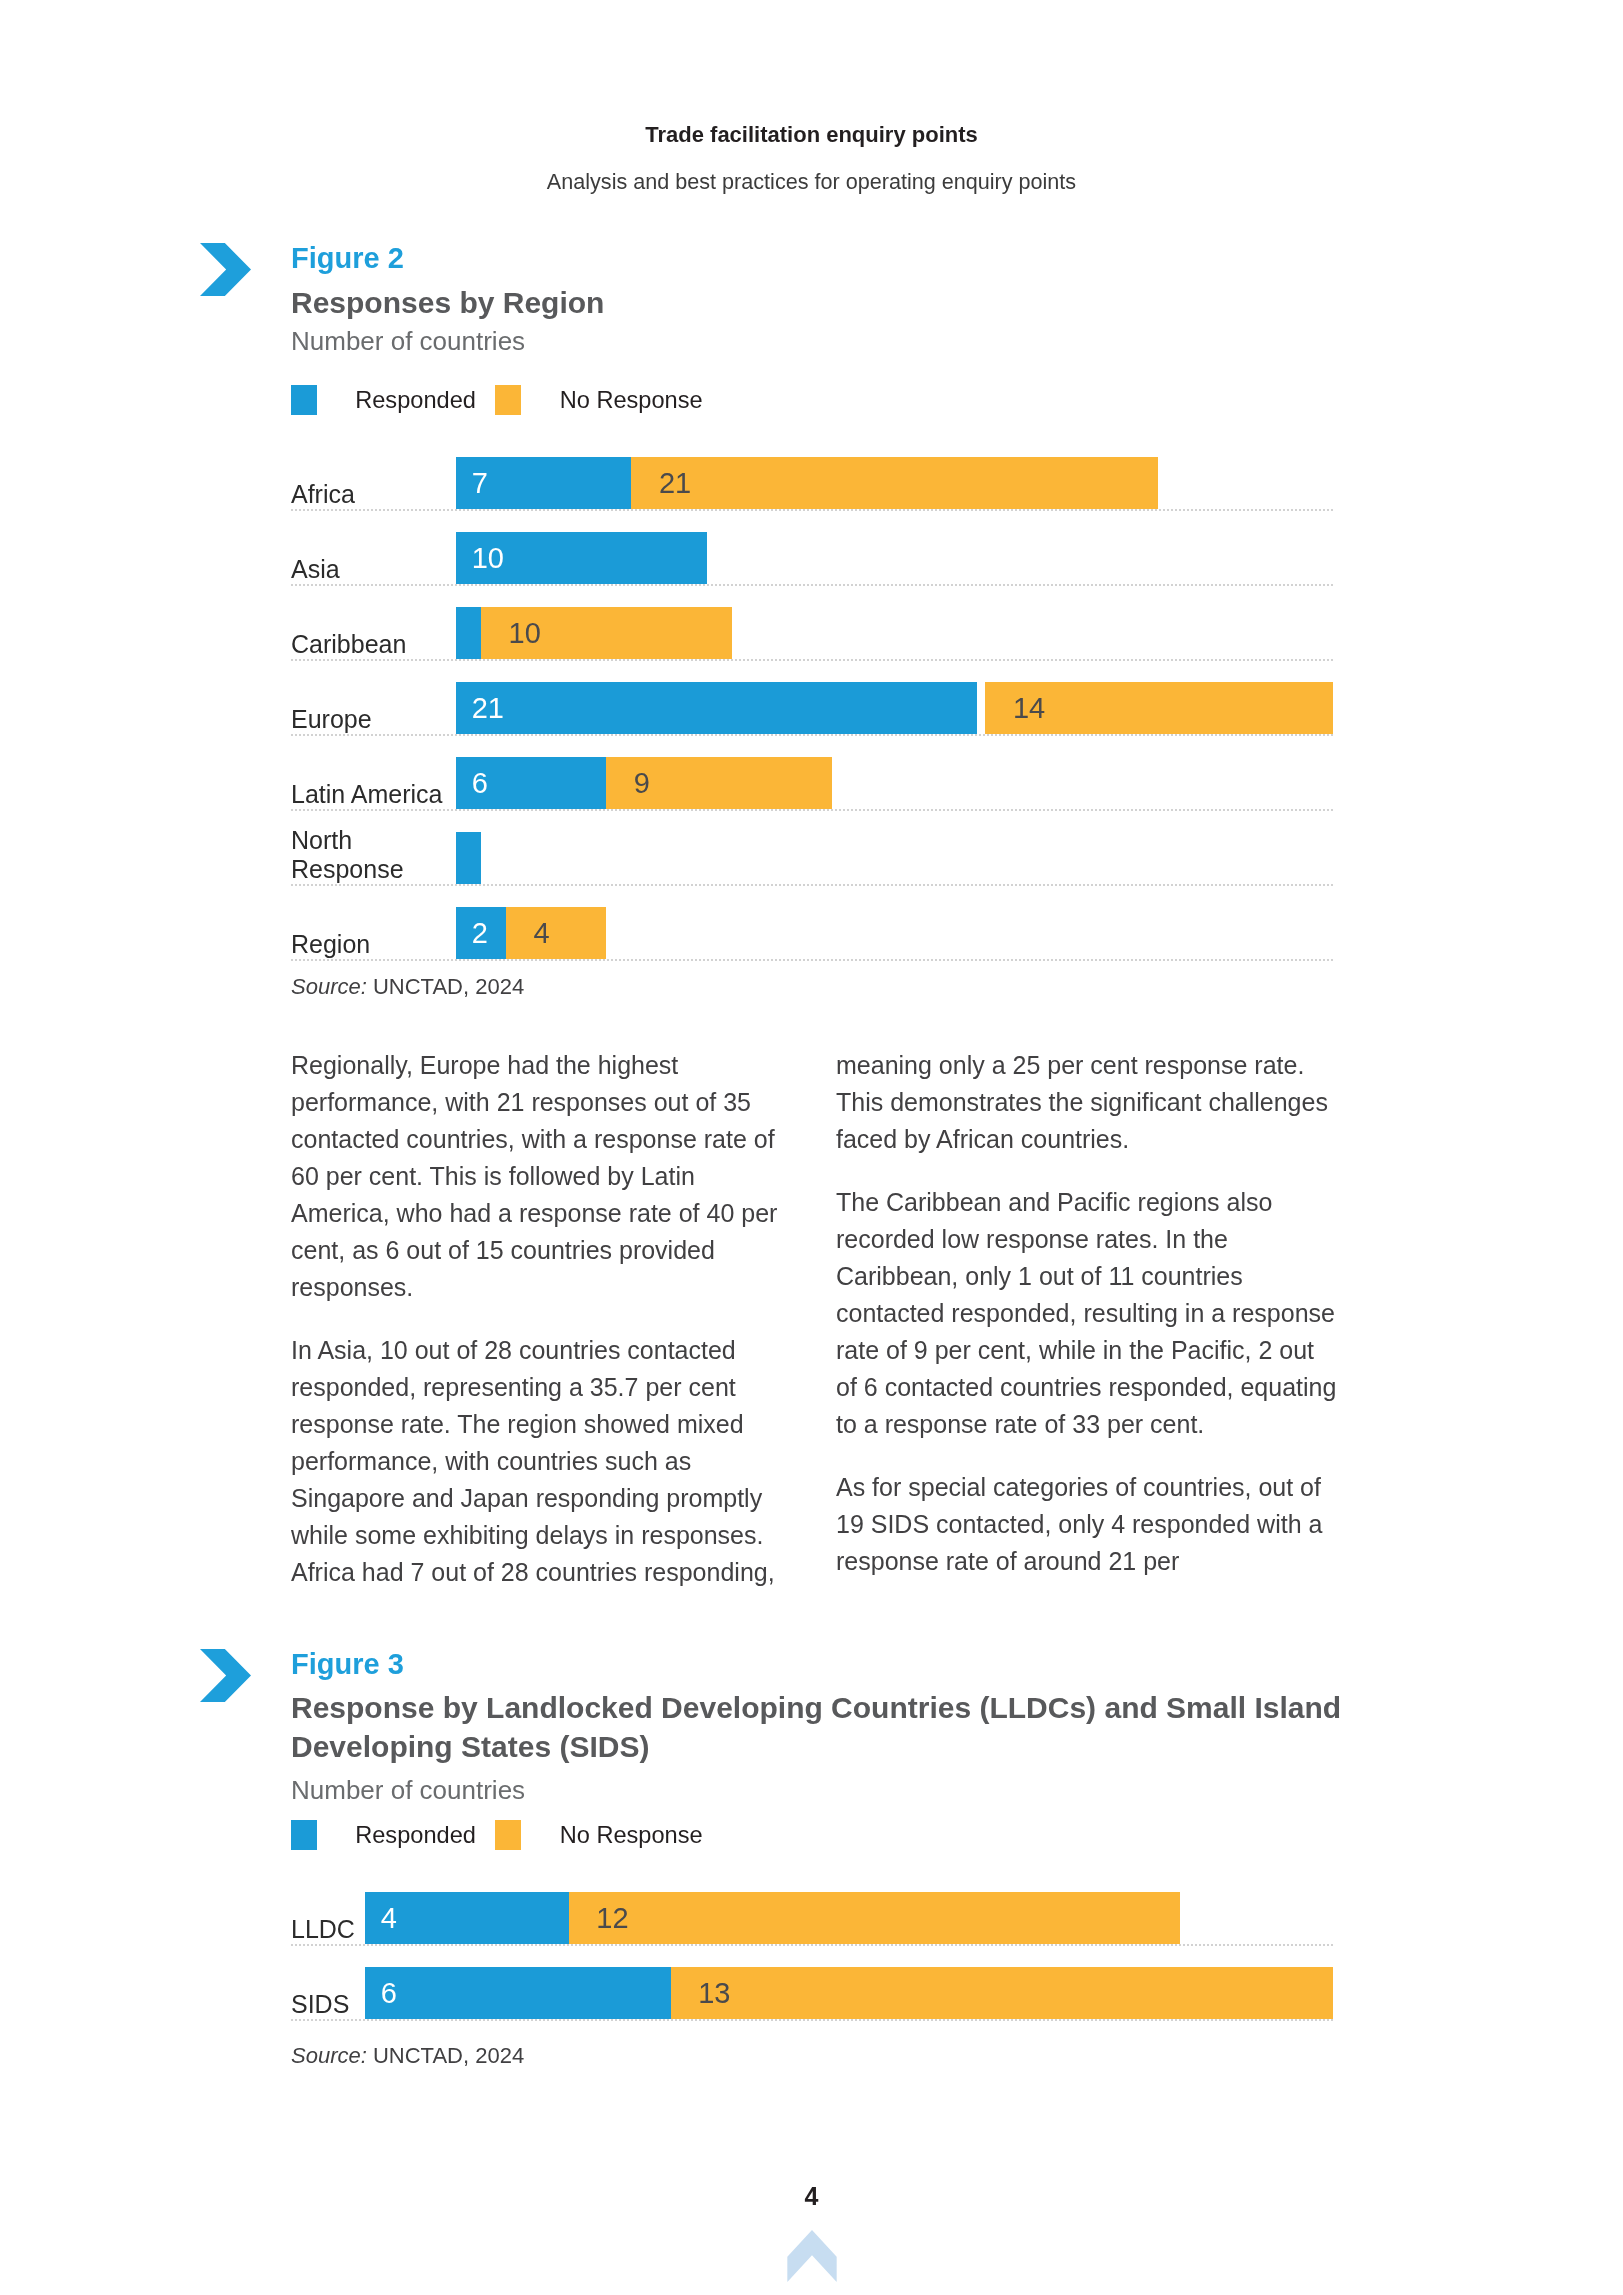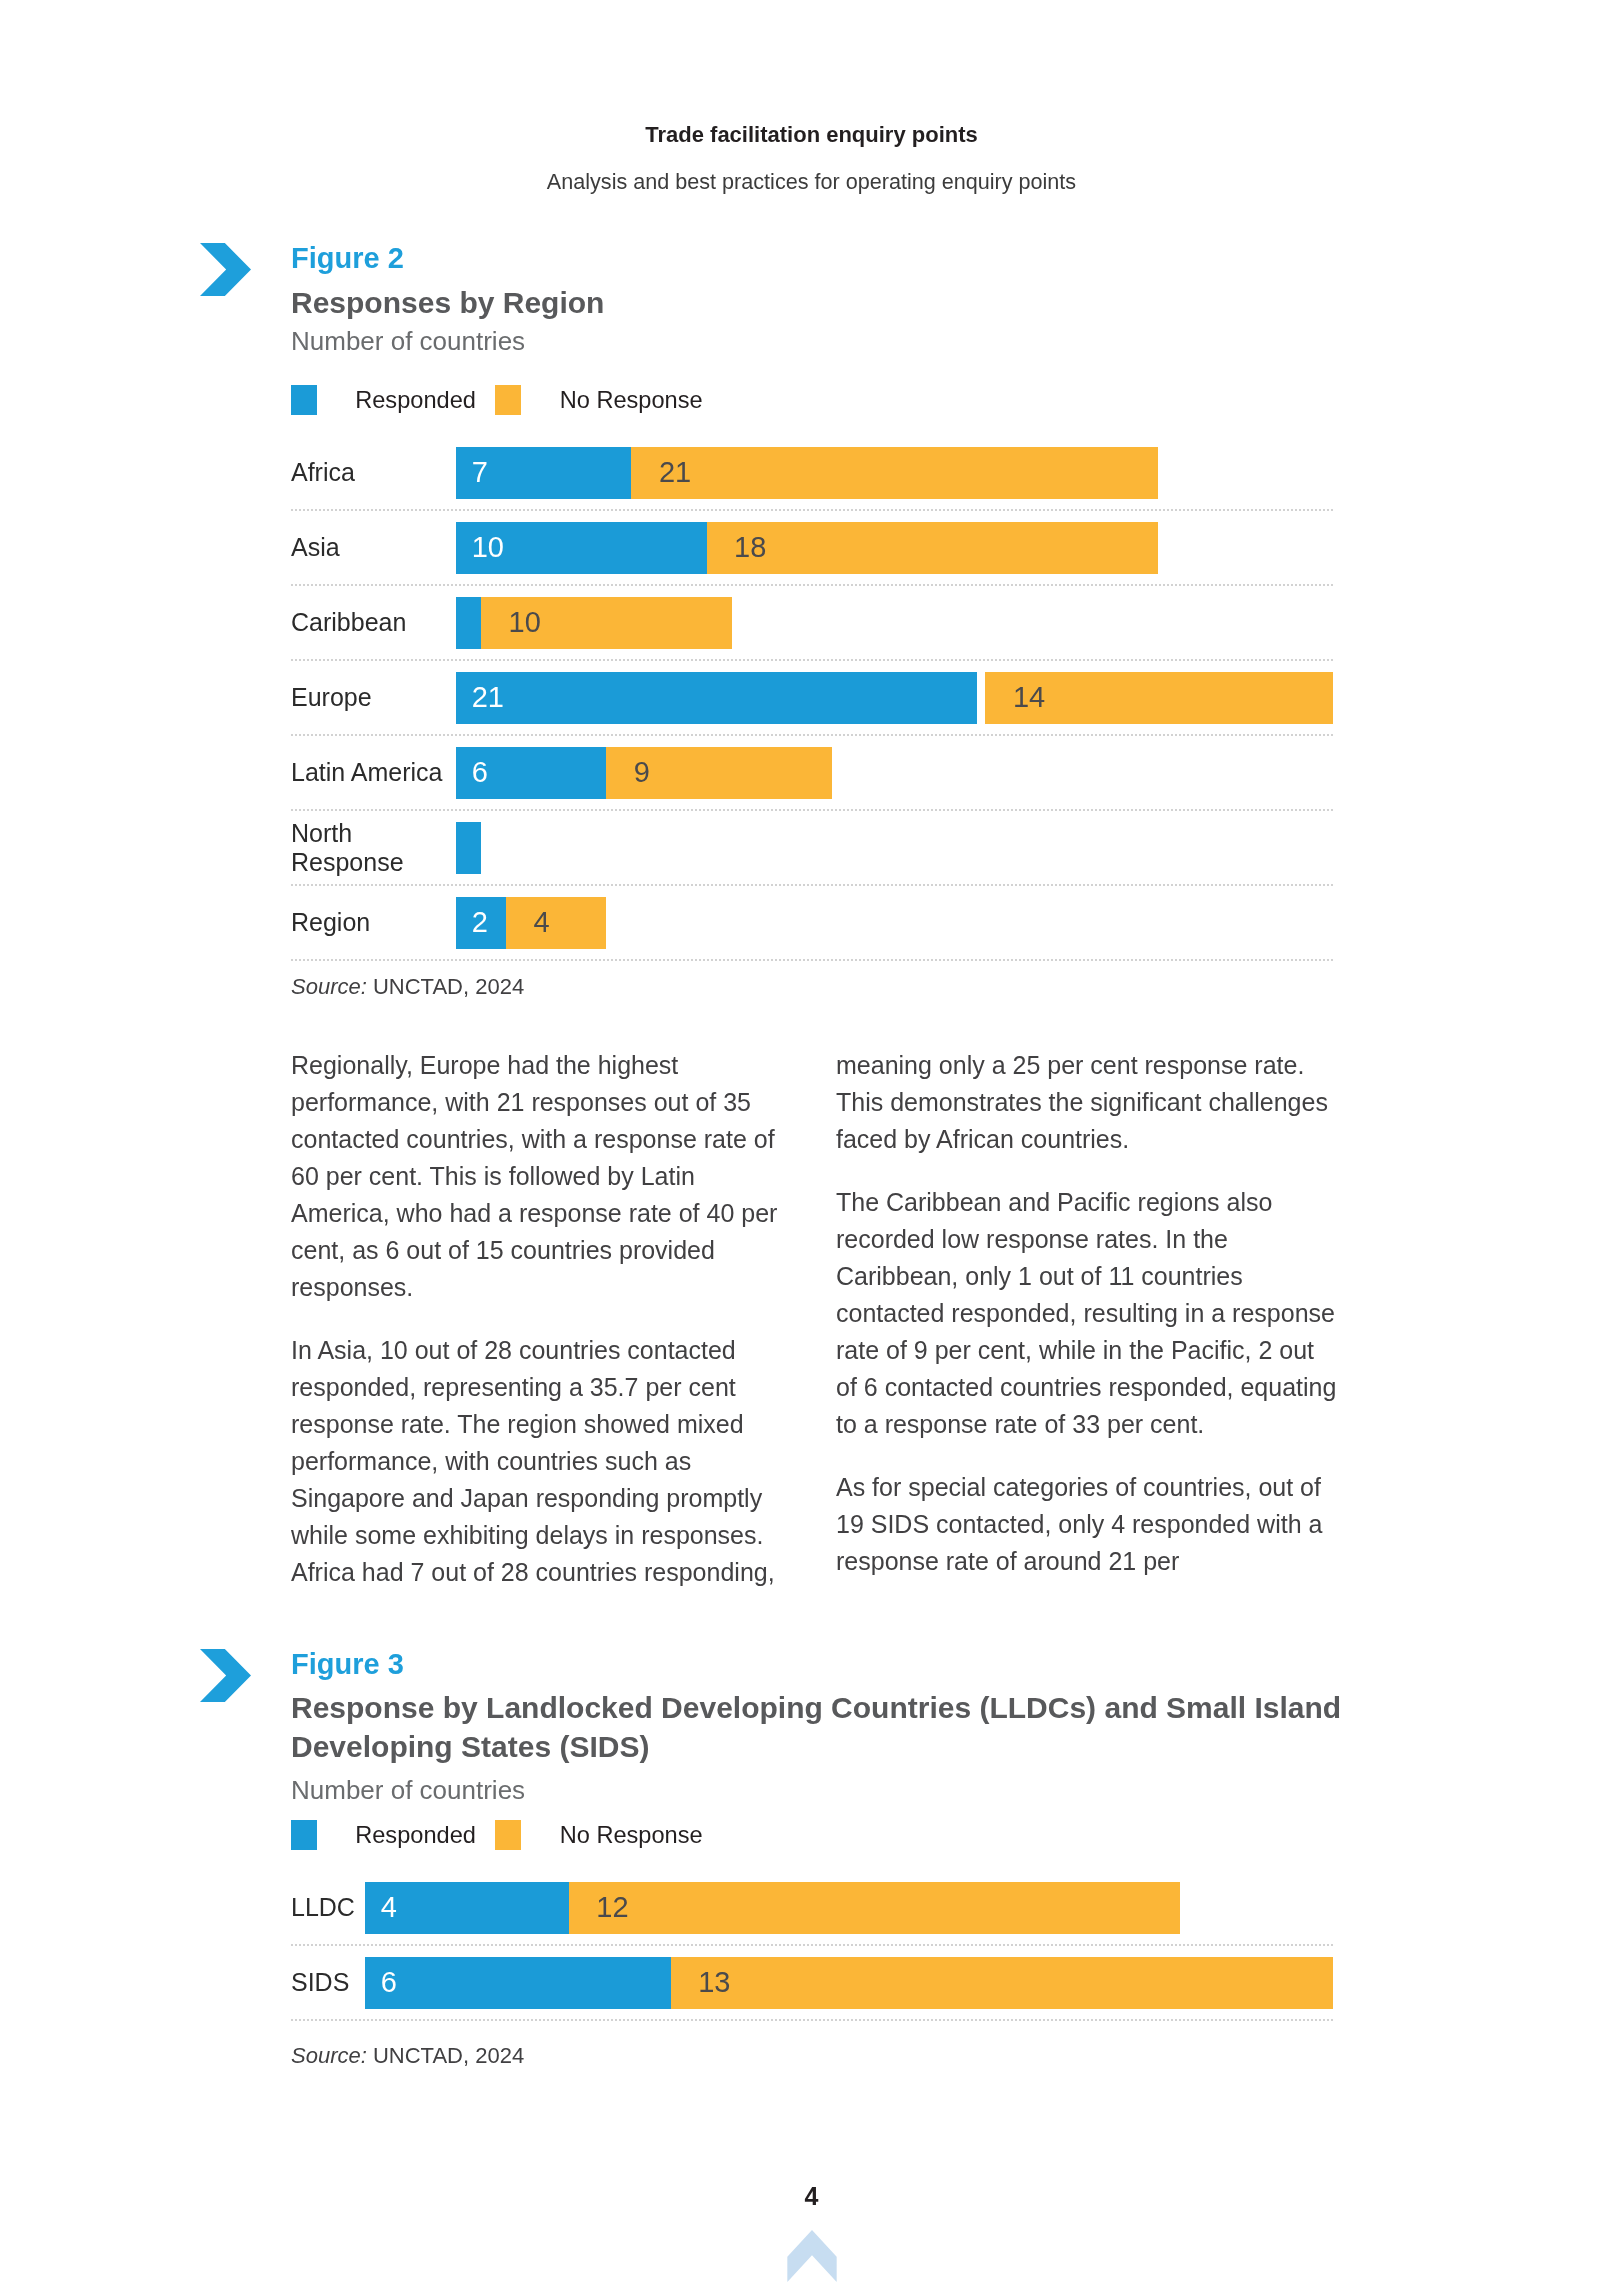--- a/index.html
+++ b/index.html
@@ -26,21 +26,21 @@
   .legend{display:flex;align-items:center;height:30px;}
   .swatch{width:26px;height:30px;margin-right:9.2px;flex:0 0 auto;}
   .swatch.resp{background:var(--blue);}
   .swatch.nr{background:var(--orange);}
   .legend-label{font-size:23.6px;color:#231f20;margin-right:19.6px;white-space:nowrap;margin-left:29px;}
   
   .chart{width:1042px;}
   .crow{
     height:75px;
     display:flex;
-    align-items:center;
+    align-items:flex-end;
     border-bottom:2px dotted #d2d2d2;
     box-sizing:border-box;
   }
   .clabel{font-size:25px;color:#2b2b2b;flex:0 0 auto;}
   .chart-f2 .clabel{width:165px;}
   .chart-f3 .clabel{width:74px;}
   .cbars{flex:1 1 auto;display:flex;height:52px;}
   .seg{height:52px;display:flex;align-items:center;overflow:hidden;box-sizing:border-box;}
   .seg-resp{background:var(--blue);}
   .seg-nr{background:var(--orange);}
@@ -90,23 +90,20 @@
             <span class="val">21</span>
           </div>
         </div>
       </div>
       <div class="crow">
         <div class="clabel">Asia</div>
         <div class="cbars">
           <div class="seg seg-resp" style="width: 28.5714%;">
             <span class="val">10</span>
           </div>
-          <div class="seg seg-nr" style="width: 51.4286%;">
-            <span class="val">18</span>
-          </div>
         </div>
       </div>
       <div class="crow">
         <div class="clabel">Caribbean</div>
         <div class="cbars">
           <div class="seg seg-resp" style="width: 2.85714%;"></div>
           <div class="seg seg-nr" style="width: 28.5714%;">
             <span class="val">10</span>
           </div>
         </div>

